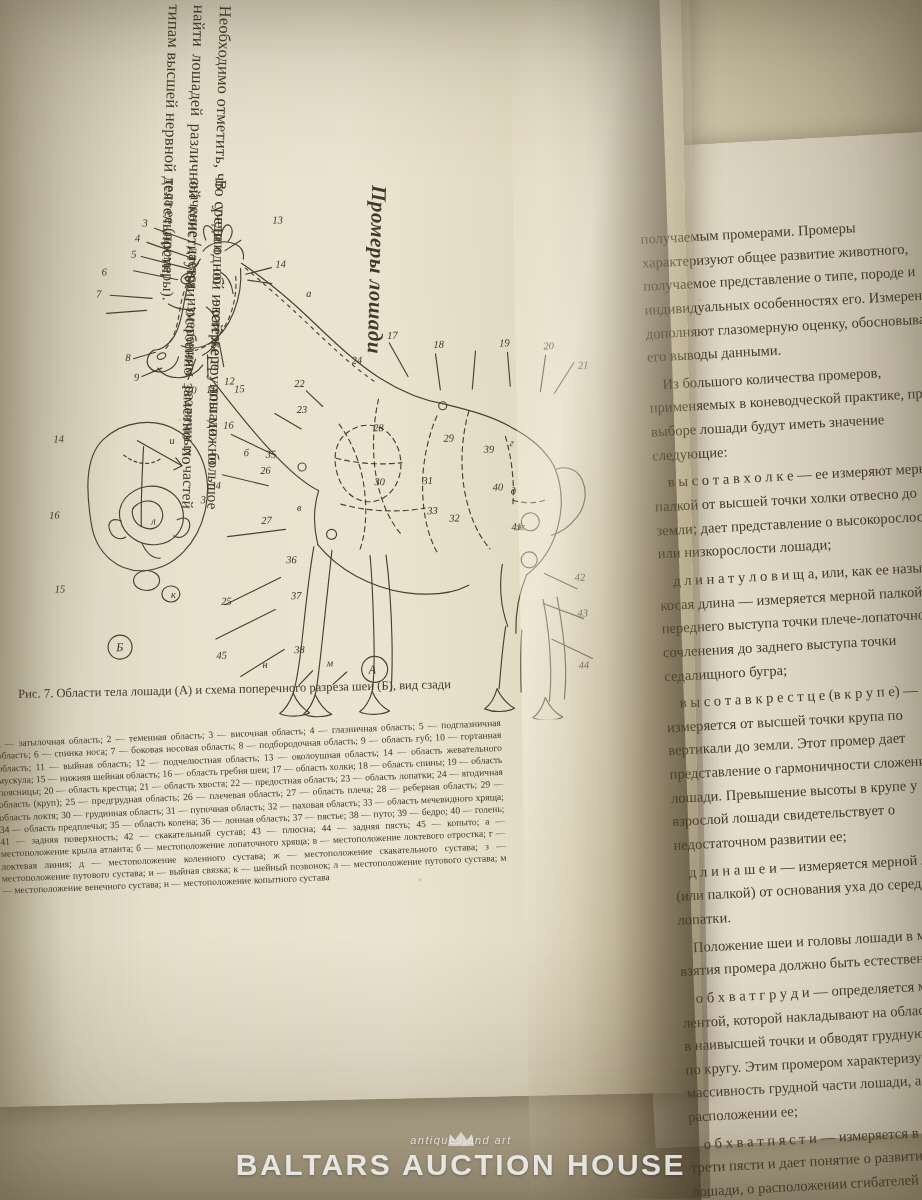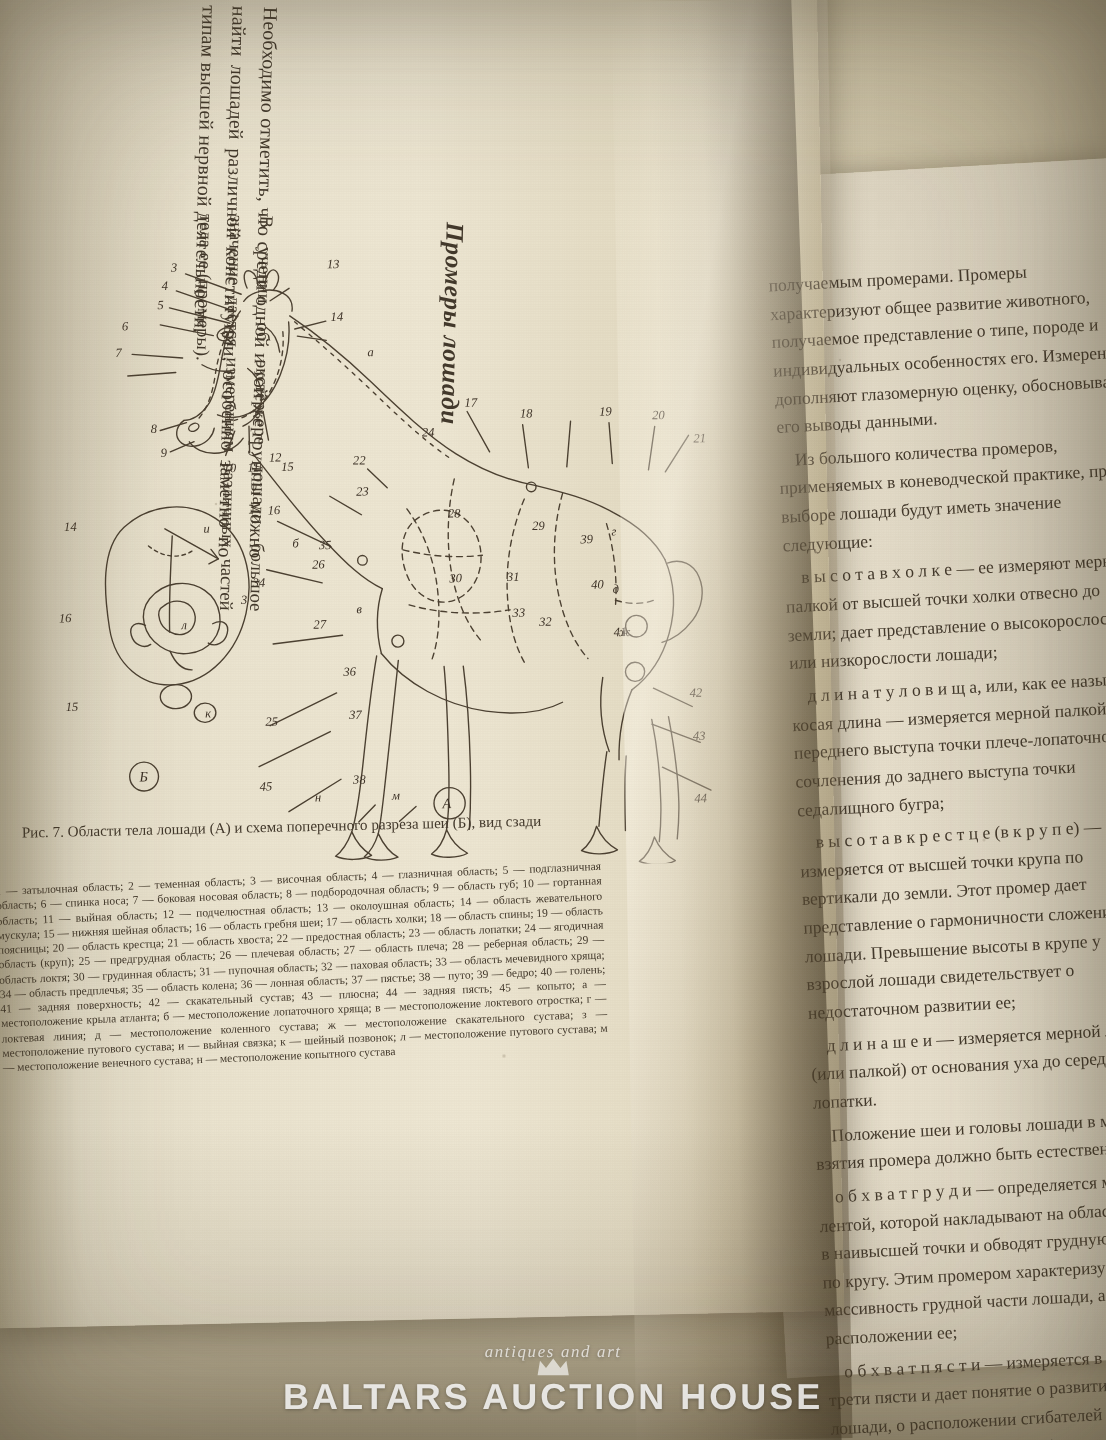--- a/index.html
+++ b/index.html
@@ -143,25 +143,25 @@
     position: absolute;
     left: 0;
     right: 0;
     bottom: 18px;
     text-align: center;
     color: rgba(250,250,250,0.78);
     text-shadow: 0 1px 3px rgba(0,0,0,0.28);
     pointer-events: none;
   }
   .wm-top {
-    font-family: Liberation Serif, serif;
+    font-family: Liberation Sans, sans-serif;
     font-style: italic;
-    font-size: 14px;
+    font-size: 11px;
     letter-spacing: 1.4px;
-    margin-bottom: 12px;
+    margin-bottom: 2px;
     color: rgba(252,252,252,0.72);
   }
   .wm-main {
     font-family: "Liberation Sans", sans-serif;
     font-size: 30px;
     font-weight: bold;
     letter-spacing: 2.5px;
     color: rgba(255,255,255,0.82);
   }
   .wm-crown {

